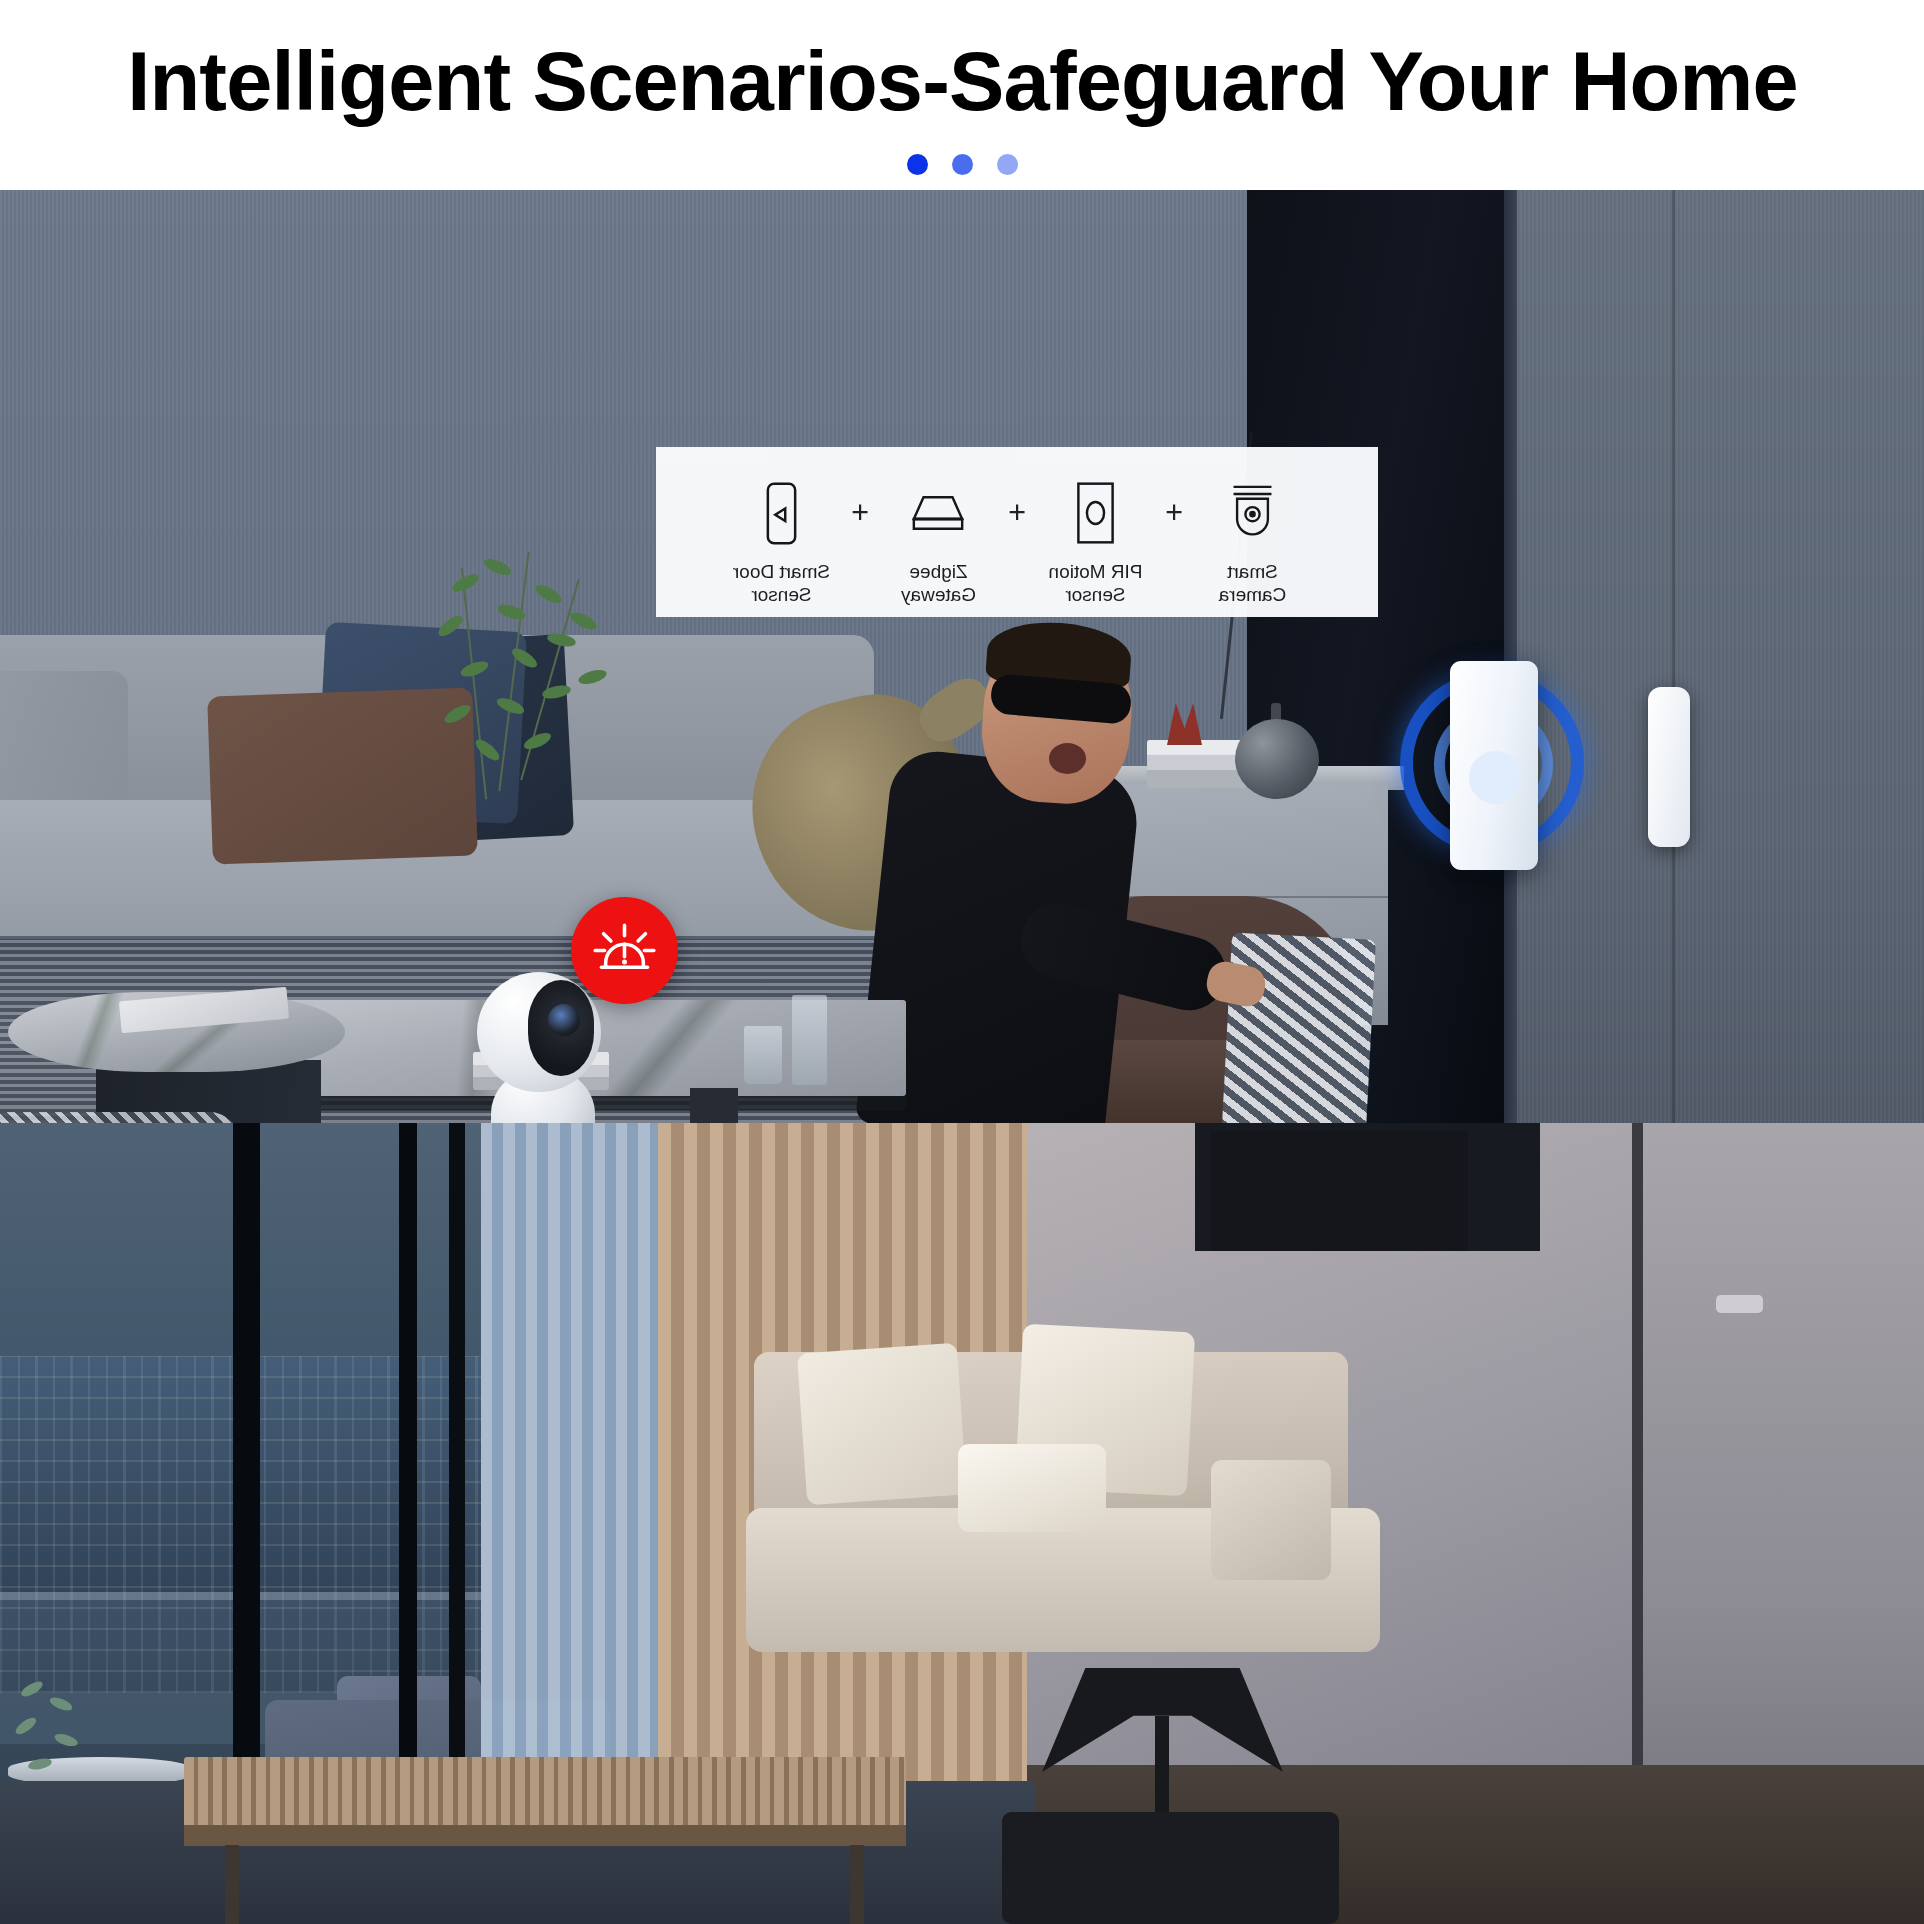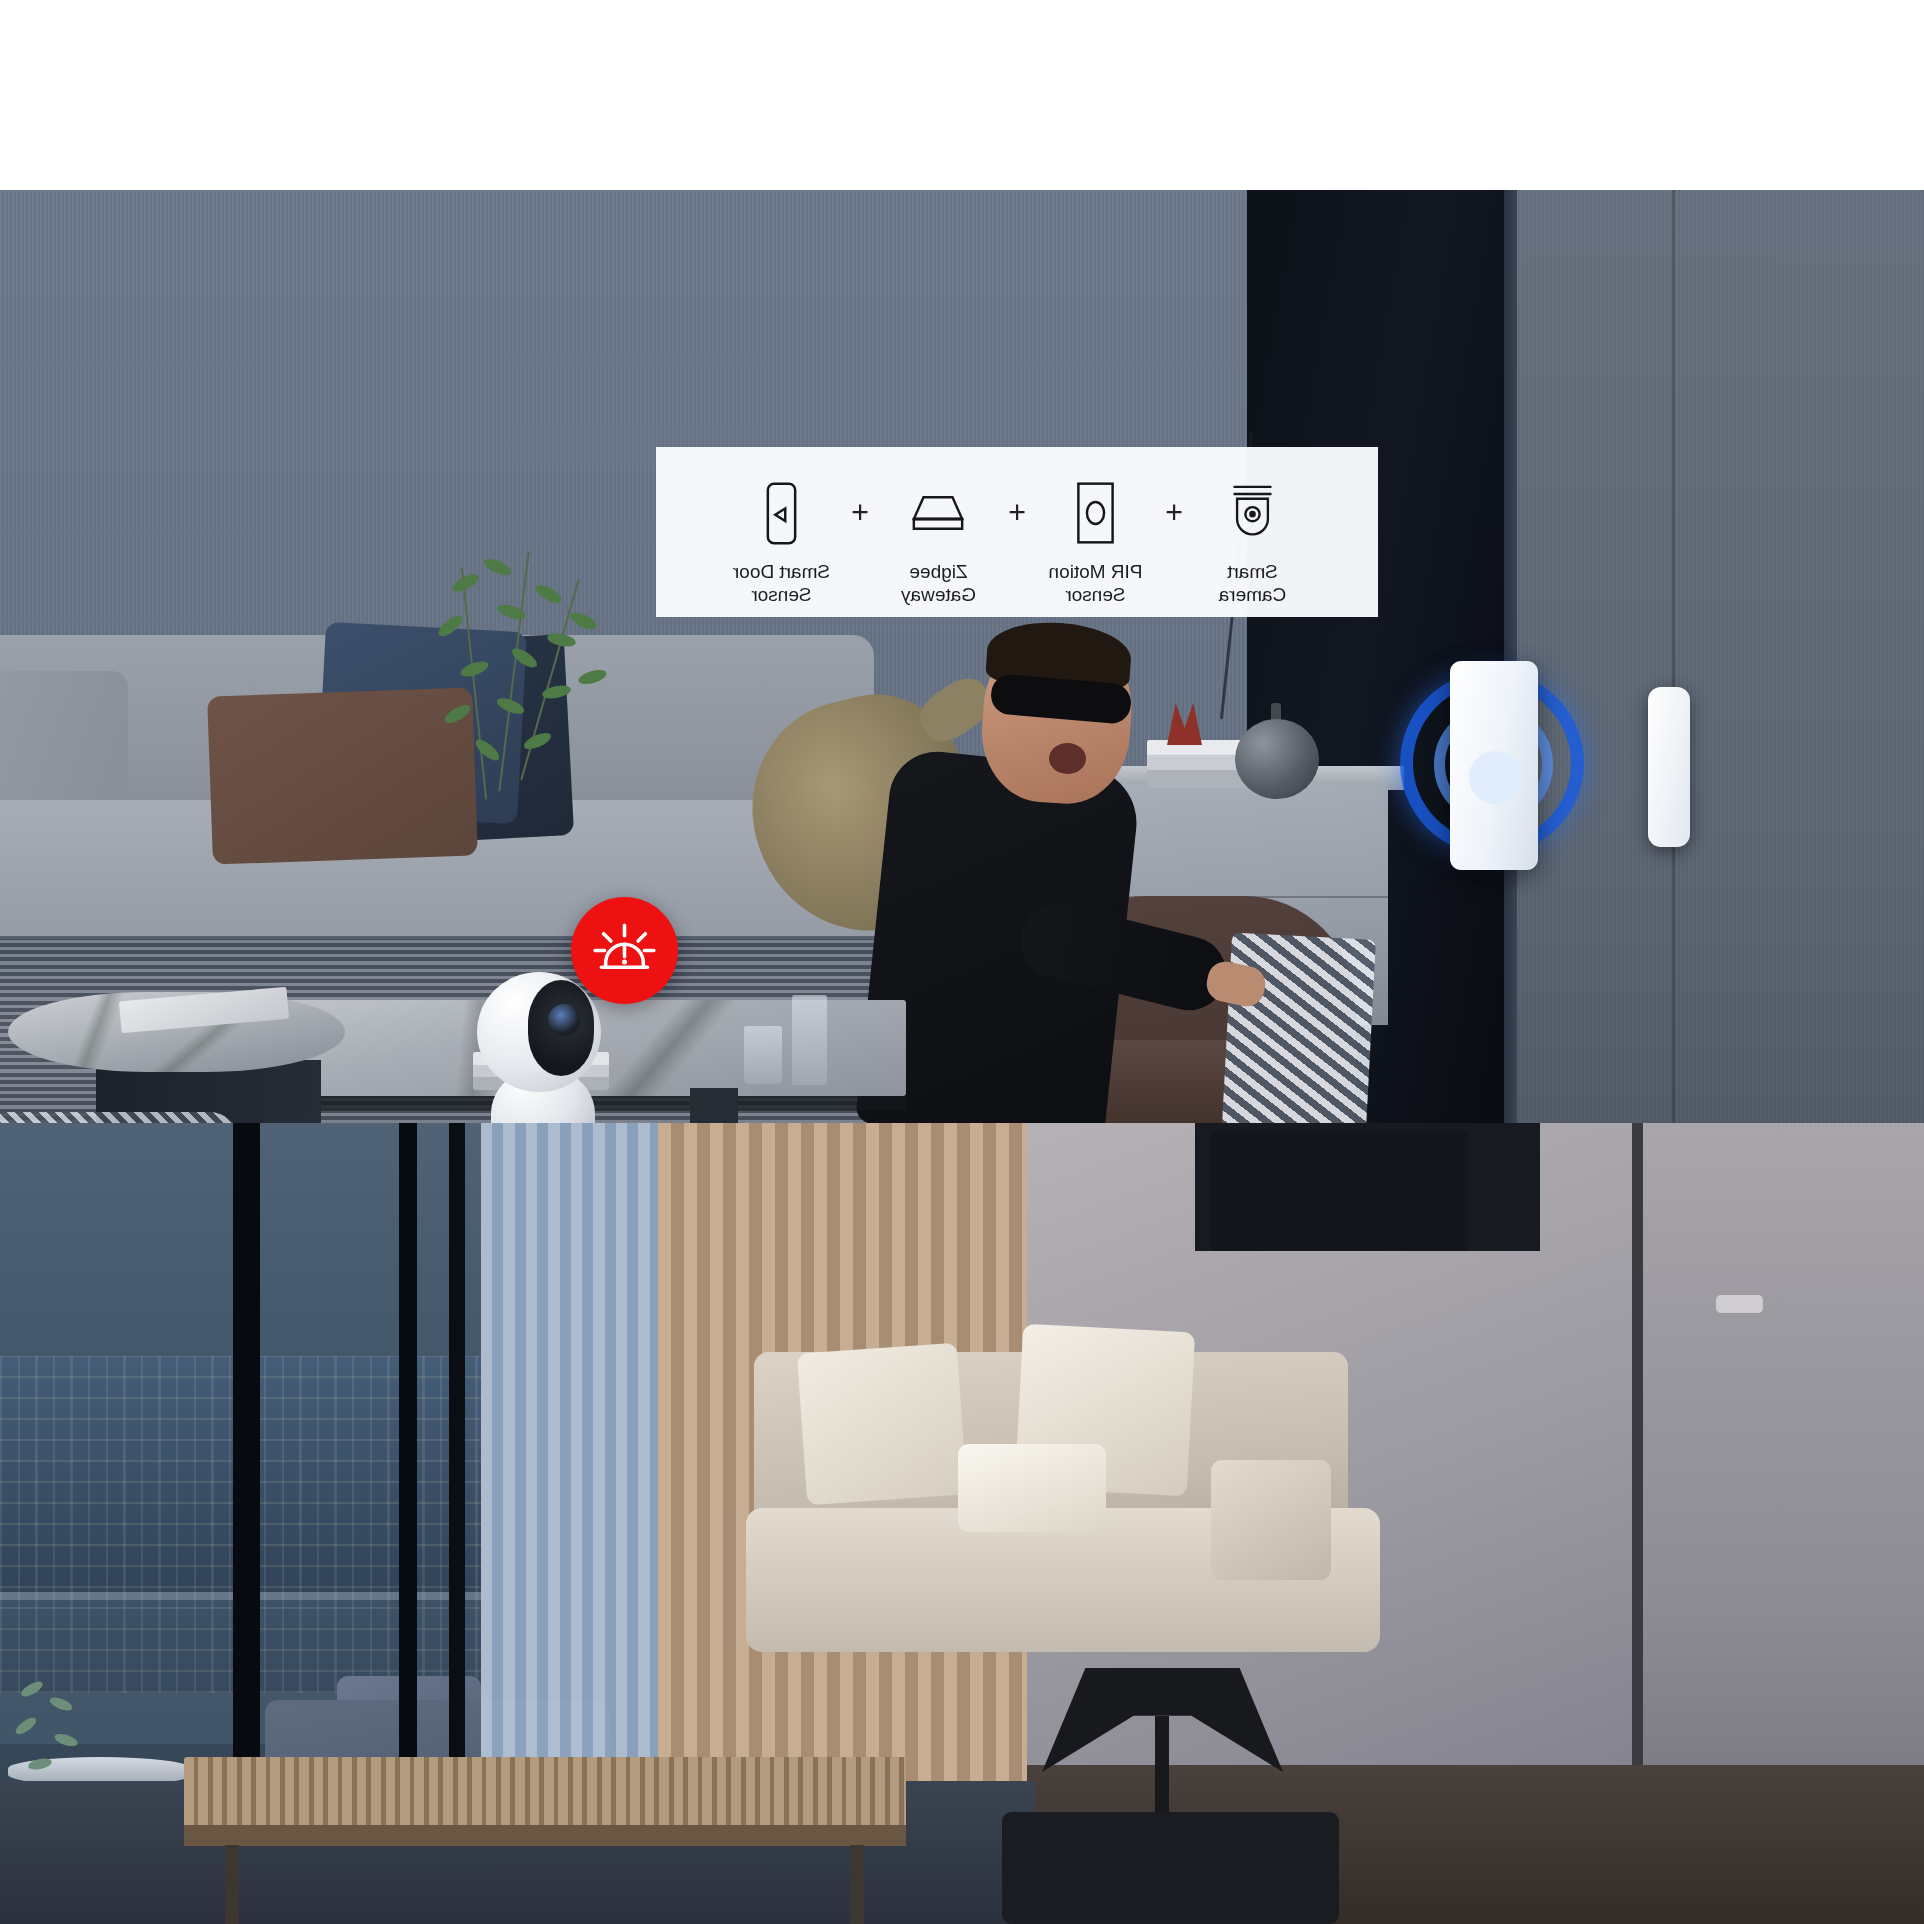--- a/index.html
+++ b/index.html
@@ -471,20 +471,28 @@
     align-self: flex-start; margin-top: 21px;
     width: 37px; text-align:center;
     font-family: "Liberation Sans", sans-serif;
   }
 </style>
 </head>
 <body>
 
 <div class="page">
 
+  <div class="header">
+    <div class="title">Intelligent Scenarios-Safeguard Your Home</div>
+    <div class="dots">
+      <span class="dot" style="background:#0b33e8"></span>
+      <span class="dot" style="background:#4a6df0"></span>
+      <span class="dot" style="background:#93a8f5"></span>
+    </div>
+  </div>
 
   <div class="scene" id="scene-top">
     <div class="top-wall"></div>
     <div class="baseboard"></div>
     <div class="top-floor"></div>
     <div class="rug"></div>
 
     <div class="right-wall-strip"></div>
     <div class="right-wall-seam"></div>
     <div class="dark-door"></div>

